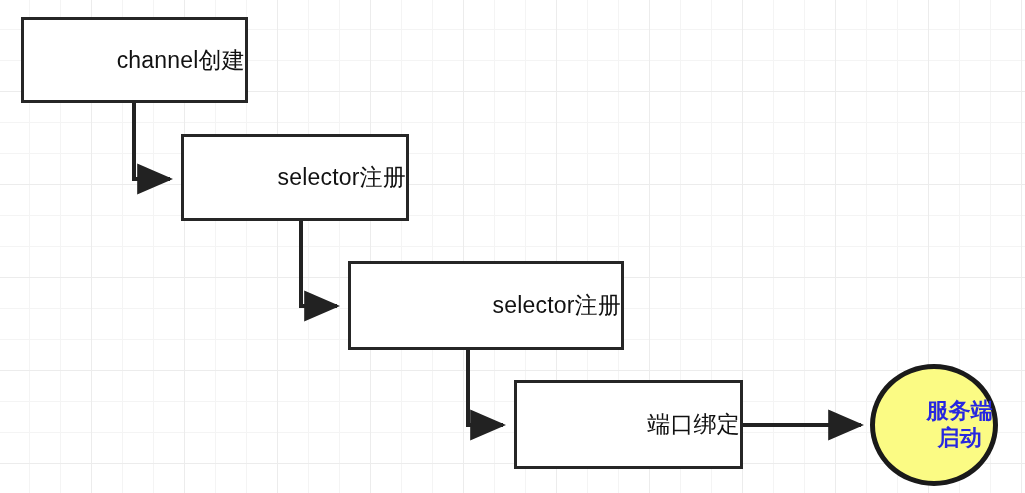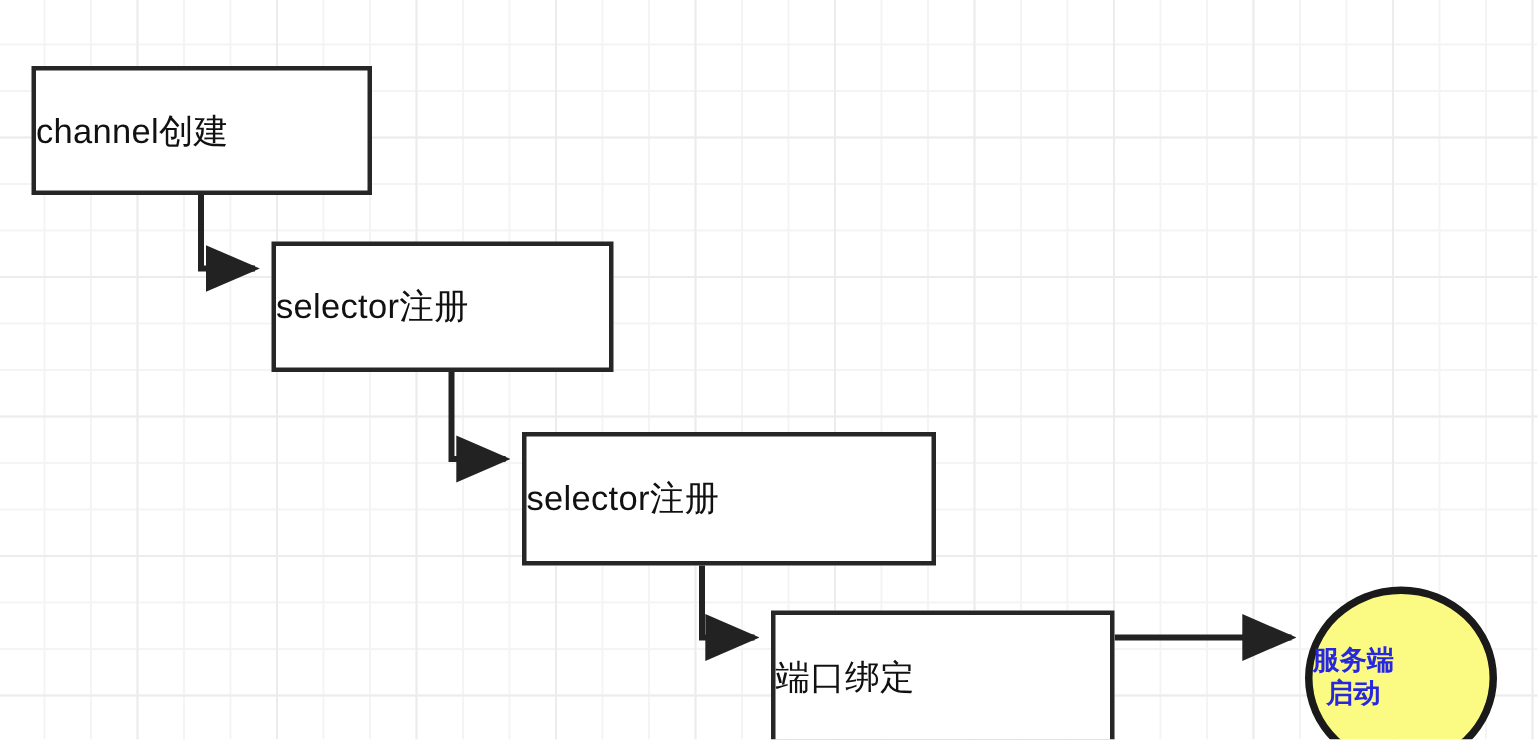--- a/index.html
+++ b/index.html
@@ -35,38 +35,37 @@
     top: 0;
     width: 1025px;
     height: 493px;
     pointer-events: none;
   }
   .node {
     position: absolute;
     box-sizing: border-box;
     display: flex;
     align-items: center;
-    justify-content: flex-start;
+    justify-content: flex-end;
     text-align: center;
     background: #ffffff;
     border: 3px solid #262626;
     color: #111111;
     font-size: 23px;
     line-height: 1.25;
     letter-spacing: 0.2px;
     white-space: nowrap;
-    margin-top: 27px;
   }
   .node.terminal {
     border-radius: 50%;
     background: #fbfb84;
     border: 5px solid #1a1a1a;
     color: #2727e0;
     font-weight: bold;
-    font-size: 18px;
+    font-size: 22px;
     line-height: 1.22;
     white-space: pre-line;
   }
   .node-label {
     display: block;
   }
 </style>
 </head>
 <body>
 

